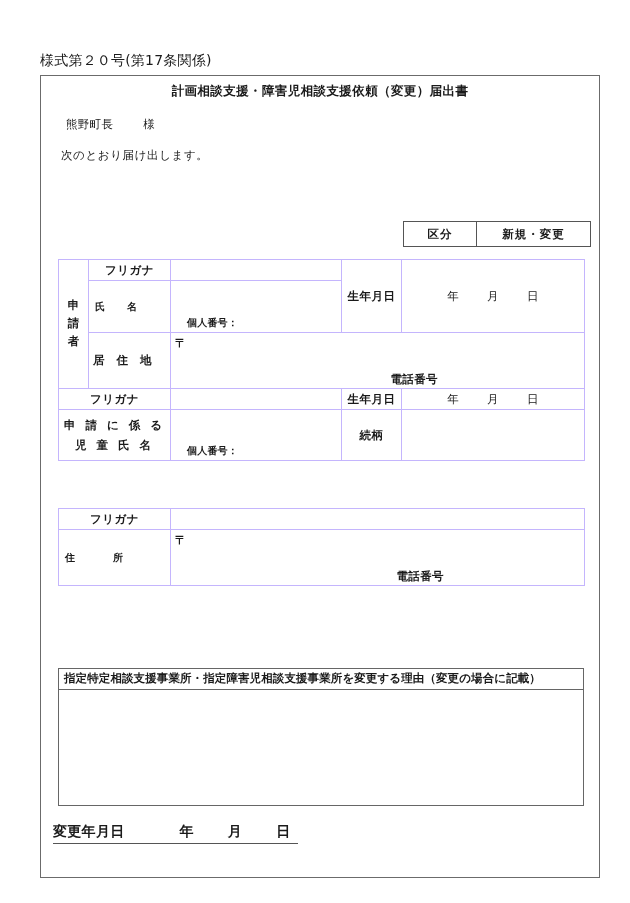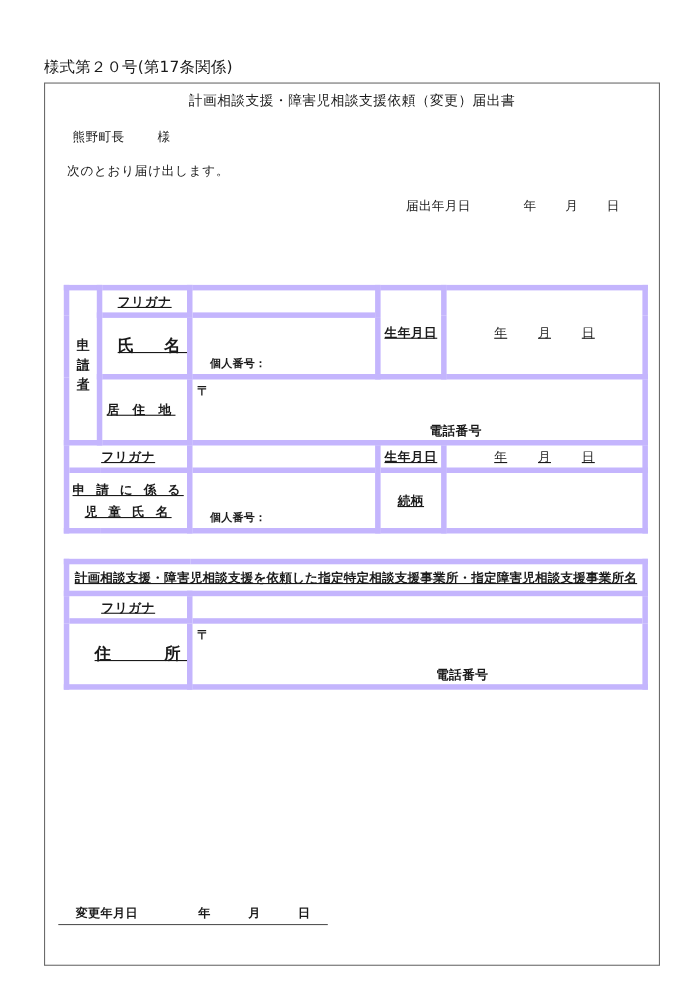--- a/index.html
+++ b/index.html
@@ -37,21 +37,21 @@
     box-sizing: border-box;
   }
 
   .doc-title {
     position: absolute;
     left: 0;
     top: 7px;
     width: 100%;
     text-align: center;
     font-size: 12.5px;
-    font-weight: normal;
+    font-weight: bold;
     letter-spacing: 0.4px;
   }
 
   .addressee {
     position: absolute;
     left: 25px;
     top: 41px;
     font-size: 11.5px;
     letter-spacing: 0.3px;
   }
@@ -98,44 +98,43 @@
   .kubun td.k-label { width: 72px; }
 
   
   .ftable {
     position: absolute;
     border-collapse: collapse;
     table-layout: fixed;
     font-size: 11.5px;
   }
   .ftable td {
-    border: 5px solid #c4b5fd;
+    border: 1px solid #c4b5fd;
     padding: 0;
     vertical-align: middle;
     position: relative;
-    text-decoration: underline;
   }
 
   .lbl {
     text-align: center;
     font-weight: bold;
     letter-spacing: 0.5px;
     font-size: 11.5px;
   }
   .lbl-spread {
     text-align: left;
     font-weight: bold;
     font-size: 11.5px;
     letter-spacing: 4px;
     text-indent: 4px;
   }
   .lbl-wide {
-    text-align: right;
-    font-weight: bold;
-    font-size: 15px;
+    text-align: left;
+    font-weight: bold;
+    font-size: 10px;
     letter-spacing: 6px;
     text-indent: 6px;
   }
 
   
   .spine {
     text-align: center;
     font-weight: bold;
     font-size: 11.5px;
   }
@@ -224,49 +223,53 @@
   .reason-body { height: 100%; }
 
   
   .change-date {
     position: absolute;
     left: 12px;
     top: 747px;
     width: 245px;
     border-bottom: 1.2px solid #555;
     padding-bottom: 2px;
-    font-size: 11px;
+    font-size: 14px;
     font-weight: bold;
     letter-spacing: 0.3px;
     white-space: nowrap;
-    text-align: center;
   }
   .change-date .g1 { display: inline-block; width: 55px; }
   .change-date .g2 { display: inline-block; width: 34px; }
   .change-date .g3 { display: inline-block; width: 34px; }
 </style>
 </head>
 <body>
 
 <div class="form-number">様式第２０号(第17条関係)</div>
 
 <div class="sheet">
 
   <div class="doc-title">計画相談支援・障害児相談支援依頼（変更）届出書</div>
 
   <div class="addressee">
     <span>熊野町長</span><span class="hon">様</span>
   </div>
 
   <div class="intro">次のとおり届け出します。</div>
 
-  <div class="submit-date">
-    <span>届出年月日</span><span class="gap1"></span><span>年</span><span class="gap2"></span><span>月</span><span class="gap3"></span><span>日</span>
-  </div>
-
+
+  <table class="kubun">
+    <tbody>
+        <tr>
+      <td class="k-label">区分</td>
+      <td>新規・変更</td>
+    </tr>
+  </tbody>
+    </table>
 
   <table class="ftable" id="applicant-table">
     <colgroup>
       <col style="width:30px">
       <col style="width:82px">
       <col style="width:171px">
       <col style="width:60px">
       <col style="width:183px">
     </colgroup>
 
@@ -322,35 +325,36 @@
     </tr>
   </tbody>
     </table>
 
   <table class="ftable" id="office-table">
     <colgroup>
       <col style="width:112px">
       <col style="width:414px">
     </colgroup>
     <tbody>
-        <tr>
-      <td colspan="2" class="office-head" style="height:20px">計画相談支援・障害児相談支援を依頼した指定特定相談支援事業所・指定障害児相談支援事業所名</td>
-    </tr>
     <tr>
       <td class="lbl dotted-bottom" style="height:20px">フリガナ</td>
       <td class="dotted-bottom"></td>
     </tr>
     <tr>
       <td class="lbl-wide" style="height:55px">住　　所</td>
       <td>
         <span class="cell-postal">〒</span>
         <span class="cell-tel-office">電話番号</span>
       </td>
     </tr>
   </tbody>
     </table>
 
+  <div class="reason-box">
+    <div class="reason-head">指定特定相談支援事業所・指定障害児相談支援事業所を変更する理由（変更の場合に記載）</div>
+    <div class="reason-body"></div>
+  </div>
 
   <div class="change-date">
     <span>変更年月日</span><span class="g1"></span><span>年</span><span class="g2"></span><span>月</span><span class="g3"></span><span>日</span>
   </div>
 
 </div>
 
 </body></html>

